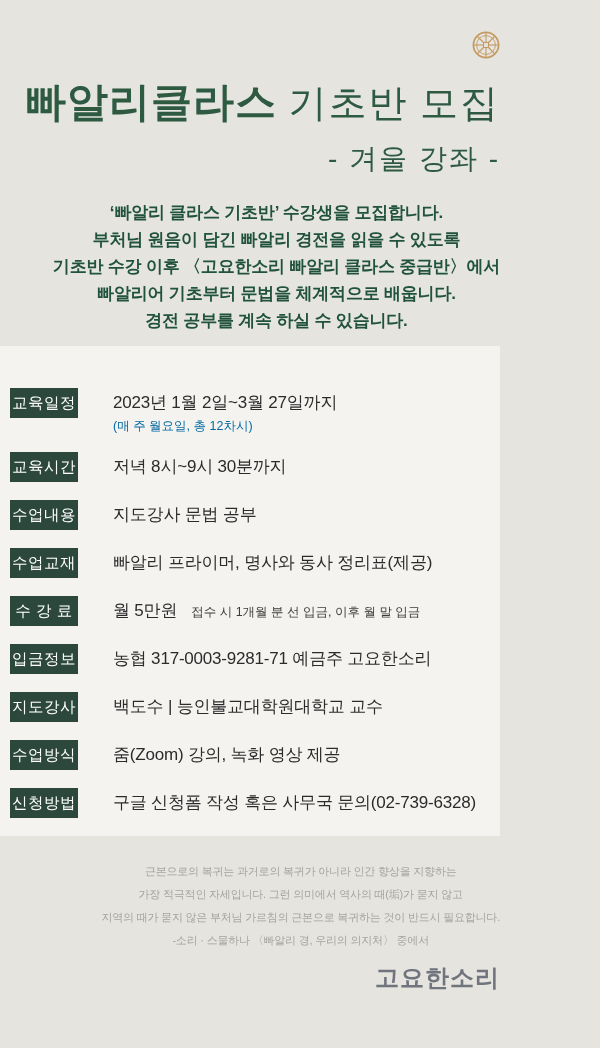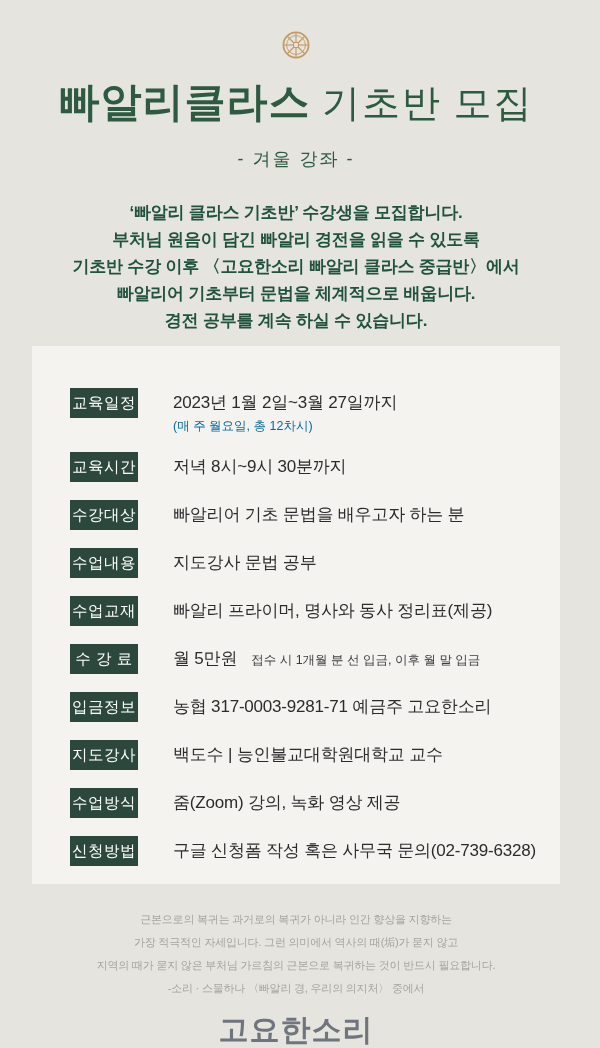--- a/index.html
+++ b/index.html
@@ -14,32 +14,32 @@
     --emblem-gold:#c49a62;
   }
   *{margin:0;padding:0;box-sizing:border-box;}
   html,body{width:600px;}
   body{
     width:600px;height:1048px;
     background:var(--background);
     font-family:"Liberation Sans", sans-serif;
     overflow:hidden;
   }
-  .poster{width:592px;height:1048px;display:flex;flex-direction:column;align-items:center;}
+  .poster{width:500px;height:1048px;display:flex;flex-direction:column;align-items:flex-end;}
   .emblem{margin-top:31px;color:var(--emblem-gold);line-height:0;}
   .title{
     margin-top:20px;line-height:46px;text-align:center;
     color:var(--title-green);
     font-family:"Liberation Serif", serif;
     white-space:nowrap;
   }
   .title .t-main{font-size:41px;font-weight:bold;letter-spacing:1px;}
   .title .t-rest{font-size:38px;font-weight:normal;letter-spacing:2px;}
   .subtitle{
-    margin-top:18px;font-size:18px;line-height:26px;
+    margin-top:18px;font-size:28px;line-height:26px;
     color:var(--title-green);letter-spacing:2px;font-weight:500;
     text-align:center;
   }
   .intro{
     margin-top:27px;text-align:center;
     color:var(--intro-green);
     font-size:17px;font-weight:bold;line-height:27px;
     letter-spacing:-0.2px;
   }
   .panel{
@@ -65,21 +65,21 @@
   .row-note-block:empty{display:none;}
   .footer-quote{
     margin-top:24px;text-align:center;
     color:var(--footer-gray);
     font-size:11px;line-height:23px;letter-spacing:-0.2px;
   }
   .logo{
     margin-top:10px;text-align:center;
     color:var(--logo-gray);
     font-family:"Liberation Serif", serif;
-    font-size:30px;font-weight:bold;letter-spacing:1px;
+    font-size:24px;font-weight:bold;letter-spacing:1px;
   }
 </style>
 </head>
 <body>
 
 <div class="poster">
 
   <div class="emblem">
     <svg width="28" height="28" viewBox="0 0 28 28" aria-hidden="true">
       <g stroke="currentColor" fill="none">
@@ -122,30 +122,20 @@
     <div class="row-label">교육시간</div>
     <div class="row-content">
       <div class="row-line">
         <span class="row-value">저녁 8시~9시 30분까지</span>
 
       </div>
 
     </div>
   </div>
 
-  <div class="row">
-    <div class="row-label">수강대상</div>
-    <div class="row-content">
-      <div class="row-line">
-        <span class="row-value">빠알리어 기초 문법을 배우고자 하는 분</span>
-
-      </div>
-
-    </div>
-  </div>
 
   <div class="row">
     <div class="row-label">수업내용</div>
     <div class="row-content">
       <div class="row-line">
         <span class="row-value">지도강사 문법 공부</span>
 
       </div>
 
     </div>

